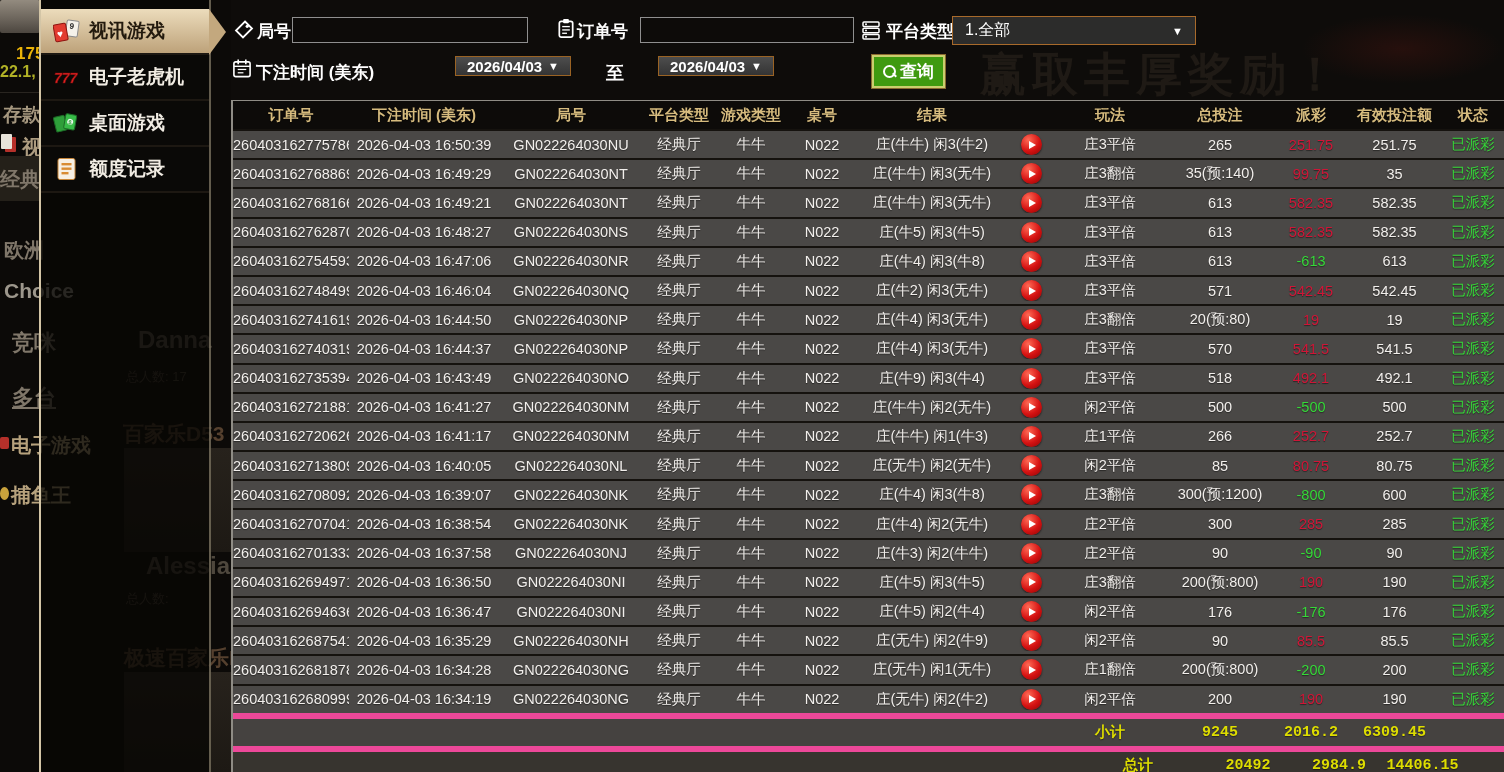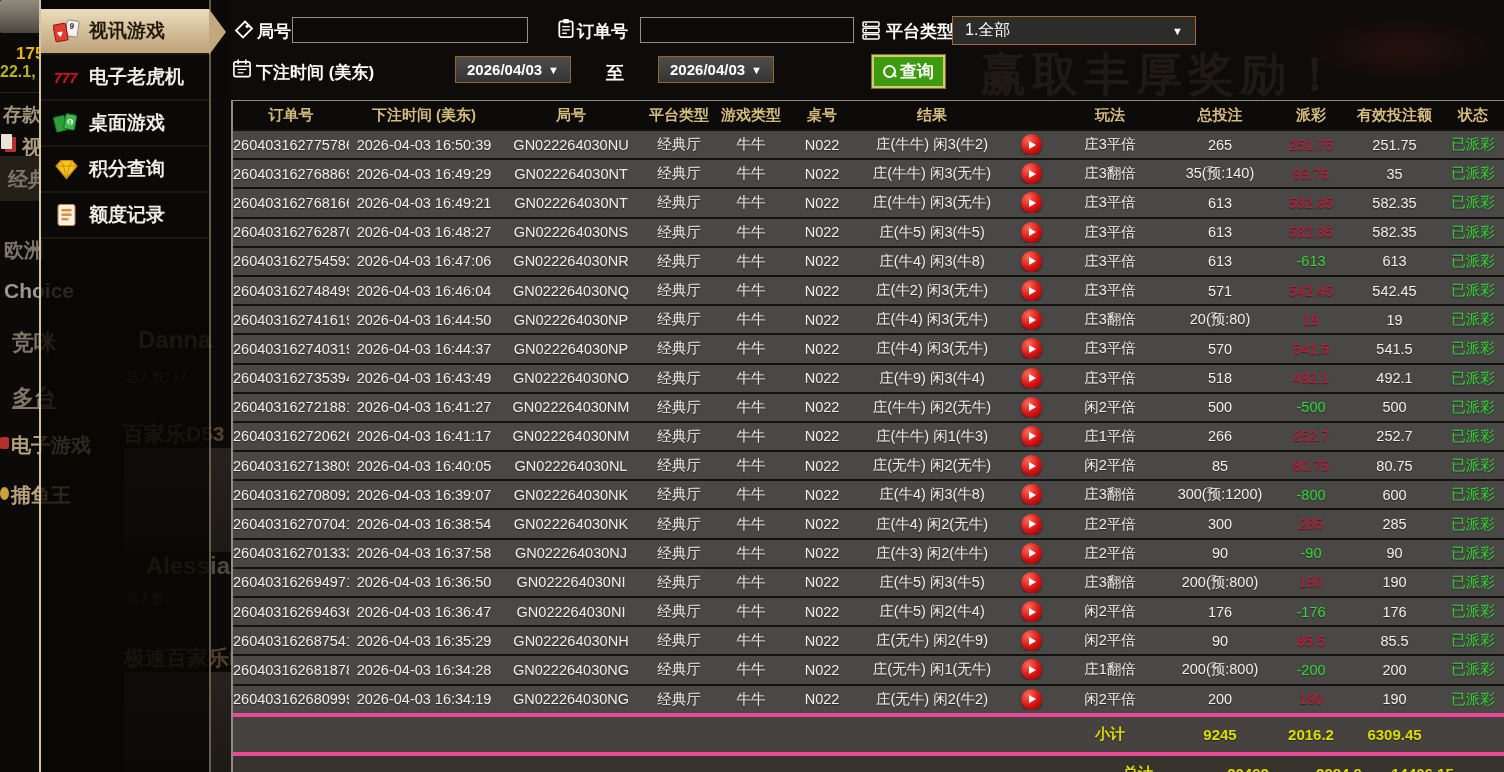--- a/index.html
+++ b/index.html
@@ -10,21 +10,21 @@
   
   .u-avatar { left:0; top:0; width:40px; height:33px; background:linear-gradient(180deg,#938b7f,#6a635a 60%,#4c463f); border-radius:2px; }
   .u-bal1 { left:16px; top:44px; color:#eab308; font-weight:bold; font-size:17px; }
   .u-bal2 { left:0; top:63px; color:#b2b226; font-weight:bold; font-size:16px; }
   .u-div  { left:0; top:92px; width:39px; height:1px; background:#292items520; background:#292520; }
   .u-dep  { left:3px; top:102px; color:#a5977f; font-weight:bold; font-size:19px; }
   .u-nav  { color:#80776a; font-weight:bold; font-size:20px; white-space:nowrap; }
   .u-shi-ic { left:1px; top:134px; width:11px; height:15px; background:#e8e4da; border-radius:1px; box-shadow:4px 3px 0 #b5302a; }
   .u-shi   { left:22px; top:134px; color:#ad9c80; }
   .u-jd-bg { left:0; top:156px; width:39px; height:45px; background:#242019; }
-  .u-jd    { left:8px; top:166px; }
+  .u-jd    { left:0; top:166px; }
   .u-oz    { left:4px; top:237px; }
   .u-ch    { left:4px; top:279px; color:#9d978c; font-size:21px; font-weight:bold; }
   .u-jm    { left:12px; top:328px; font-size:22px; }
   .u-dt    { left:12px; top:383px; font-size:22px;text-decoration:underline; }
   .u-dz-ic { left:0; top:437px; width:9px; height:12px; background:#b5302a; border-radius:2px; }
   .u-dz    { left:11px; top:432px; color:#b7a27d; }
   .u-by-ic { left:0; top:487px; width:9px; height:13px; background:#c9a23c; border-radius:50%; }
   .u-by    { left:11px; top:482px; color:#b7a27d; }
   .l-card-title { color:#55402e; font-weight:bold; font-size:21px; white-space:nowrap; }
   .l-danna { left:138px; top:326px; color:#5c554a; font-size:24px; font-weight:bold; }
@@ -49,33 +49,33 @@
   .menu-item { height:46px; background:#0a0907; border-bottom:2px solid #1d1812; display:flex; align-items:center; gap:9px; padding-left:12px; color:#f1ece3; font-size:19px; font-weight:bold; position:relative; cursor:pointer; white-space:nowrap; }
   .menu-item.active { background:linear-gradient(180deg,#ecdcbc,#bda27a); color:#231a0e; }
   .menu-item.active::after { content:""; position:absolute; right:-17px; top:0; width:0; height:0; border-left:17px solid #c3a87e; border-top:23px solid transparent; border-bottom:23px solid transparent; }
   .mi-ic { width:27px; height:24px; flex:0 0 27px; }
 
   
   .f-label { color:#fff; font-weight:bold; font-size:17px; white-space:nowrap; }
   .f-input { background:#0d0b09; border:1px solid #8f8f8f; height:26px; color:#eee; font-size:14px; padding:0 6px; }
   .f-ic { width:20px; height:21px; }
   .sel { left:952px; top:16px; width:244px; height:29px; background:#2c2c2b; border:1px solid #a86a2b; color:#fff; font-size:16px; display:flex; align-items:center; justify-content:space-between; padding:0 12px; cursor:pointer; }
-  .datebox { width:116px; height:27px; background:linear-gradient(180deg,#4d4d4d,#343434); border:1px solid #9a6324; color:#fff; font-weight:bold; font-size:15px; display:flex; align-items:center; justify-content:center; gap:6px; cursor:pointer; }
+  .datebox { width:116px; height:20px; background:linear-gradient(180deg,#4d4d4d,#343434); border:1px solid #9a6324; color:#fff; font-weight:bold; font-size:15px; display:flex; align-items:center; justify-content:center; gap:6px; cursor:pointer; }
   .arrow { font-size:11px; }
   .query-btn { left:872px; top:55px; width:73px; height:33px; background:#3f9a10; border:2px solid #c9cf6e; box-shadow:0 0 0 1px #8a6a30; color:#fff; font-size:17px; font-weight:bold; display:flex; align-items:center; justify-content:center; gap:4px; cursor:pointer; }
   .mag { width:13px; height:13px; position:relative; flex:0 0 13px; }
   .mag::before { content:""; position:absolute; left:0; top:0; width:9px; height:9px; border:2px solid #fff; border-radius:50%; }
   .mag::after { content:""; position:absolute; left:9px; top:9px; width:5px; height:2px; background:#fff; transform:rotate(45deg); }
 
   
   .tbl { left:231px; top:100px; width:1273px; border-left:2px solid #8f8c85; border-top:1px solid #8f8c85; border-bottom:1px solid #66635d; }
   .grid13 { display:grid; grid-template-columns:116px 150px 144px 72px 72px 70px 150px 48px 110px 110px 72px 95px 62px; align-items:center; }
   .hrow { height:28px; background:#0d0b09; color:#d6bb7e; font-weight:bold; font-size:15px; }
   .trow { height:29.2px; background:#4a4846; border-top:2px solid #15120e; color:#f2efec; font-size:14.5px; }
-  .frow { height:39px; border-top:4px solid #ec4899; color:#dedd00; font-weight:bold; font-size:15px; }
+  .frow { height:33px; border-top:6px solid #ec4899; color:#dedd00; font-weight:bold; font-size:15px;font-family:Liberation Mono, monospace; }
   .frow.sub { background:#454240; }
   .frow.tot { background:#37342f;padding-left:28px; }
   .cell { text-align:center; white-space:nowrap; overflow:hidden; text-shadow:0 1px 1px rgba(0,0,0,.45); }
   .pos { color:#cf1637; }
   .neg { color:#35d838; }
   .status { color:#35d838; }
   .playbtn { width:21px; height:21px; border-radius:50%; background:radial-gradient(circle at 35% 28%, #ff6a55, #d51212 55%, #8c0404); display:inline-flex; align-items:center; justify-content:center; box-shadow:0 1px 2px rgba(0,0,0,.6); cursor:pointer; vertical-align:middle; }
   .tri { width:0; height:0; border-left:7px solid #fff; border-top:4.5px solid transparent; border-bottom:4.5px solid transparent; margin-left:2px; }
 </style>
 </head>
@@ -195,28 +195,20 @@
           </g>
           <g transform="rotate(10 18 12)">
             <rect x="11.5" y="3.5" width="11" height="15" rx="1.5" fill="#38bb48" stroke="#1c6b26"></rect>
             <circle cx="17" cy="11" r="3" fill="#fff" opacity=".92"></circle>
             <text x="15.2" y="13.4" font-size="6" fill="#2e9e3a" font-weight="bold">$</text>
           </g>
         </svg>
       <span>桌面游戏</span>
     </div>
     <div class="menu-item">
-      <svg class="mi-ic" viewBox="0 0 27 23">
-          <polygon points="13.5,21 3,8.5 8,3 19,3 24,8.5" fill="#f7c51e" stroke="#c78d12" stroke-width="1.2"></polygon>
-          <polyline points="3,8.5 24,8.5" stroke="#c78d12" stroke-width="1" fill="none"></polyline>
-          <polyline points="8,3 10.5,8.5 13.5,21 16.5,8.5 19,3" stroke="#c78d12" stroke-width="1" fill="none"></polyline>
-        </svg>
-      <span>积分查询</span>
-    </div>
-    <div class="menu-item">
       <svg class="mi-ic" viewBox="0 0 27 24">
           <rect x="5" y="1.5" width="17" height="21" rx="2" fill="#f7f0e4" stroke="#c8873a"></rect>
           <rect x="8.5" y="6" width="10" height="2.4" fill="#d98c33"></rect>
           <rect x="8.5" y="10.5" width="10" height="2.4" fill="#d98c33"></rect>
           <rect x="8.5" y="15" width="7" height="2.4" fill="#d98c33"></rect>
         </svg>
       <span>额度记录</span>
     </div>
   </div>
 </div>

